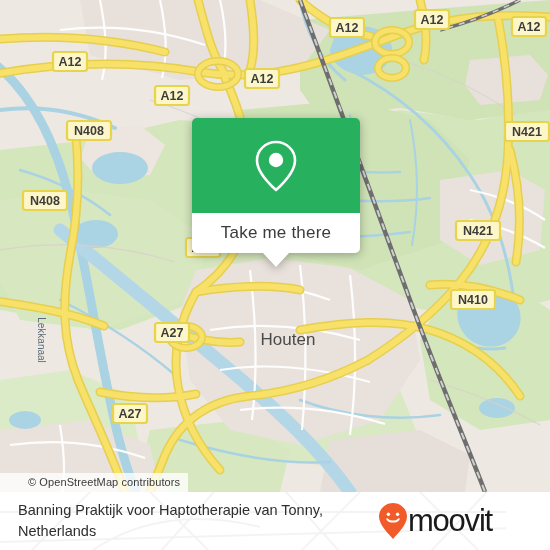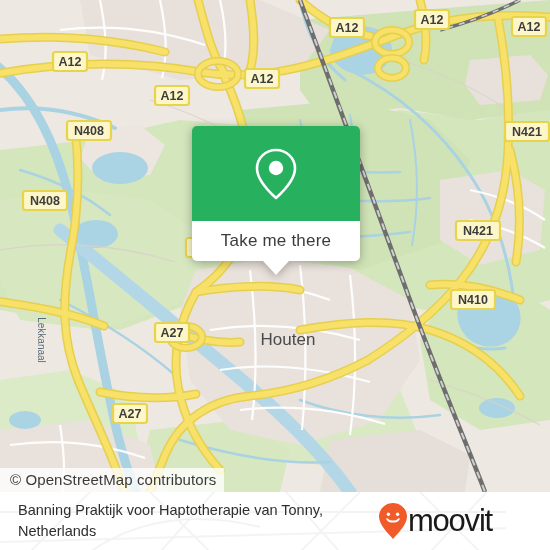--- a/index.html
+++ b/index.html
@@ -11,28 +11,28 @@
   .screen{position:relative;width:550px;height:550px;overflow:hidden;background:#fff;}
 
   
   .map{position:absolute;left:0;top:0;width:550px;height:492px;overflow:hidden;background:#eae5df;}
   .map-svg{position:absolute;left:0;top:0;}
 
   
   .attrib{
     position:absolute;left:0;bottom:0;
     background:rgba(255,255,255,.78);
-    padding:3px 8px 4px 10px;
-    font-size:15px;color:#3a3a3a;letter-spacing:.1px;
+    padding:3px 8px 4px 28px;
+    font-size:11px;color:#3a3a3a;letter-spacing:.1px;
     white-space:nowrap;
   }
 
   
   .popup{
-    position:absolute;left:192px;top:126px;width:168px;
+    position:absolute;left:192px;top:118px;width:168px;
     filter:drop-shadow(0 2px 5px rgba(0,0,0,.3));
   }
   .popup-top{
     background:#27b15e;border-radius:5px 5px 0 0;
     height:95px;display:flex;align-items:center;justify-content:center;
   }
   .popup-bottom{
     background:#ffffff;border-radius:0 0 5px 5px;
     height:40px;display:flex;align-items:center;justify-content:center;
   }

